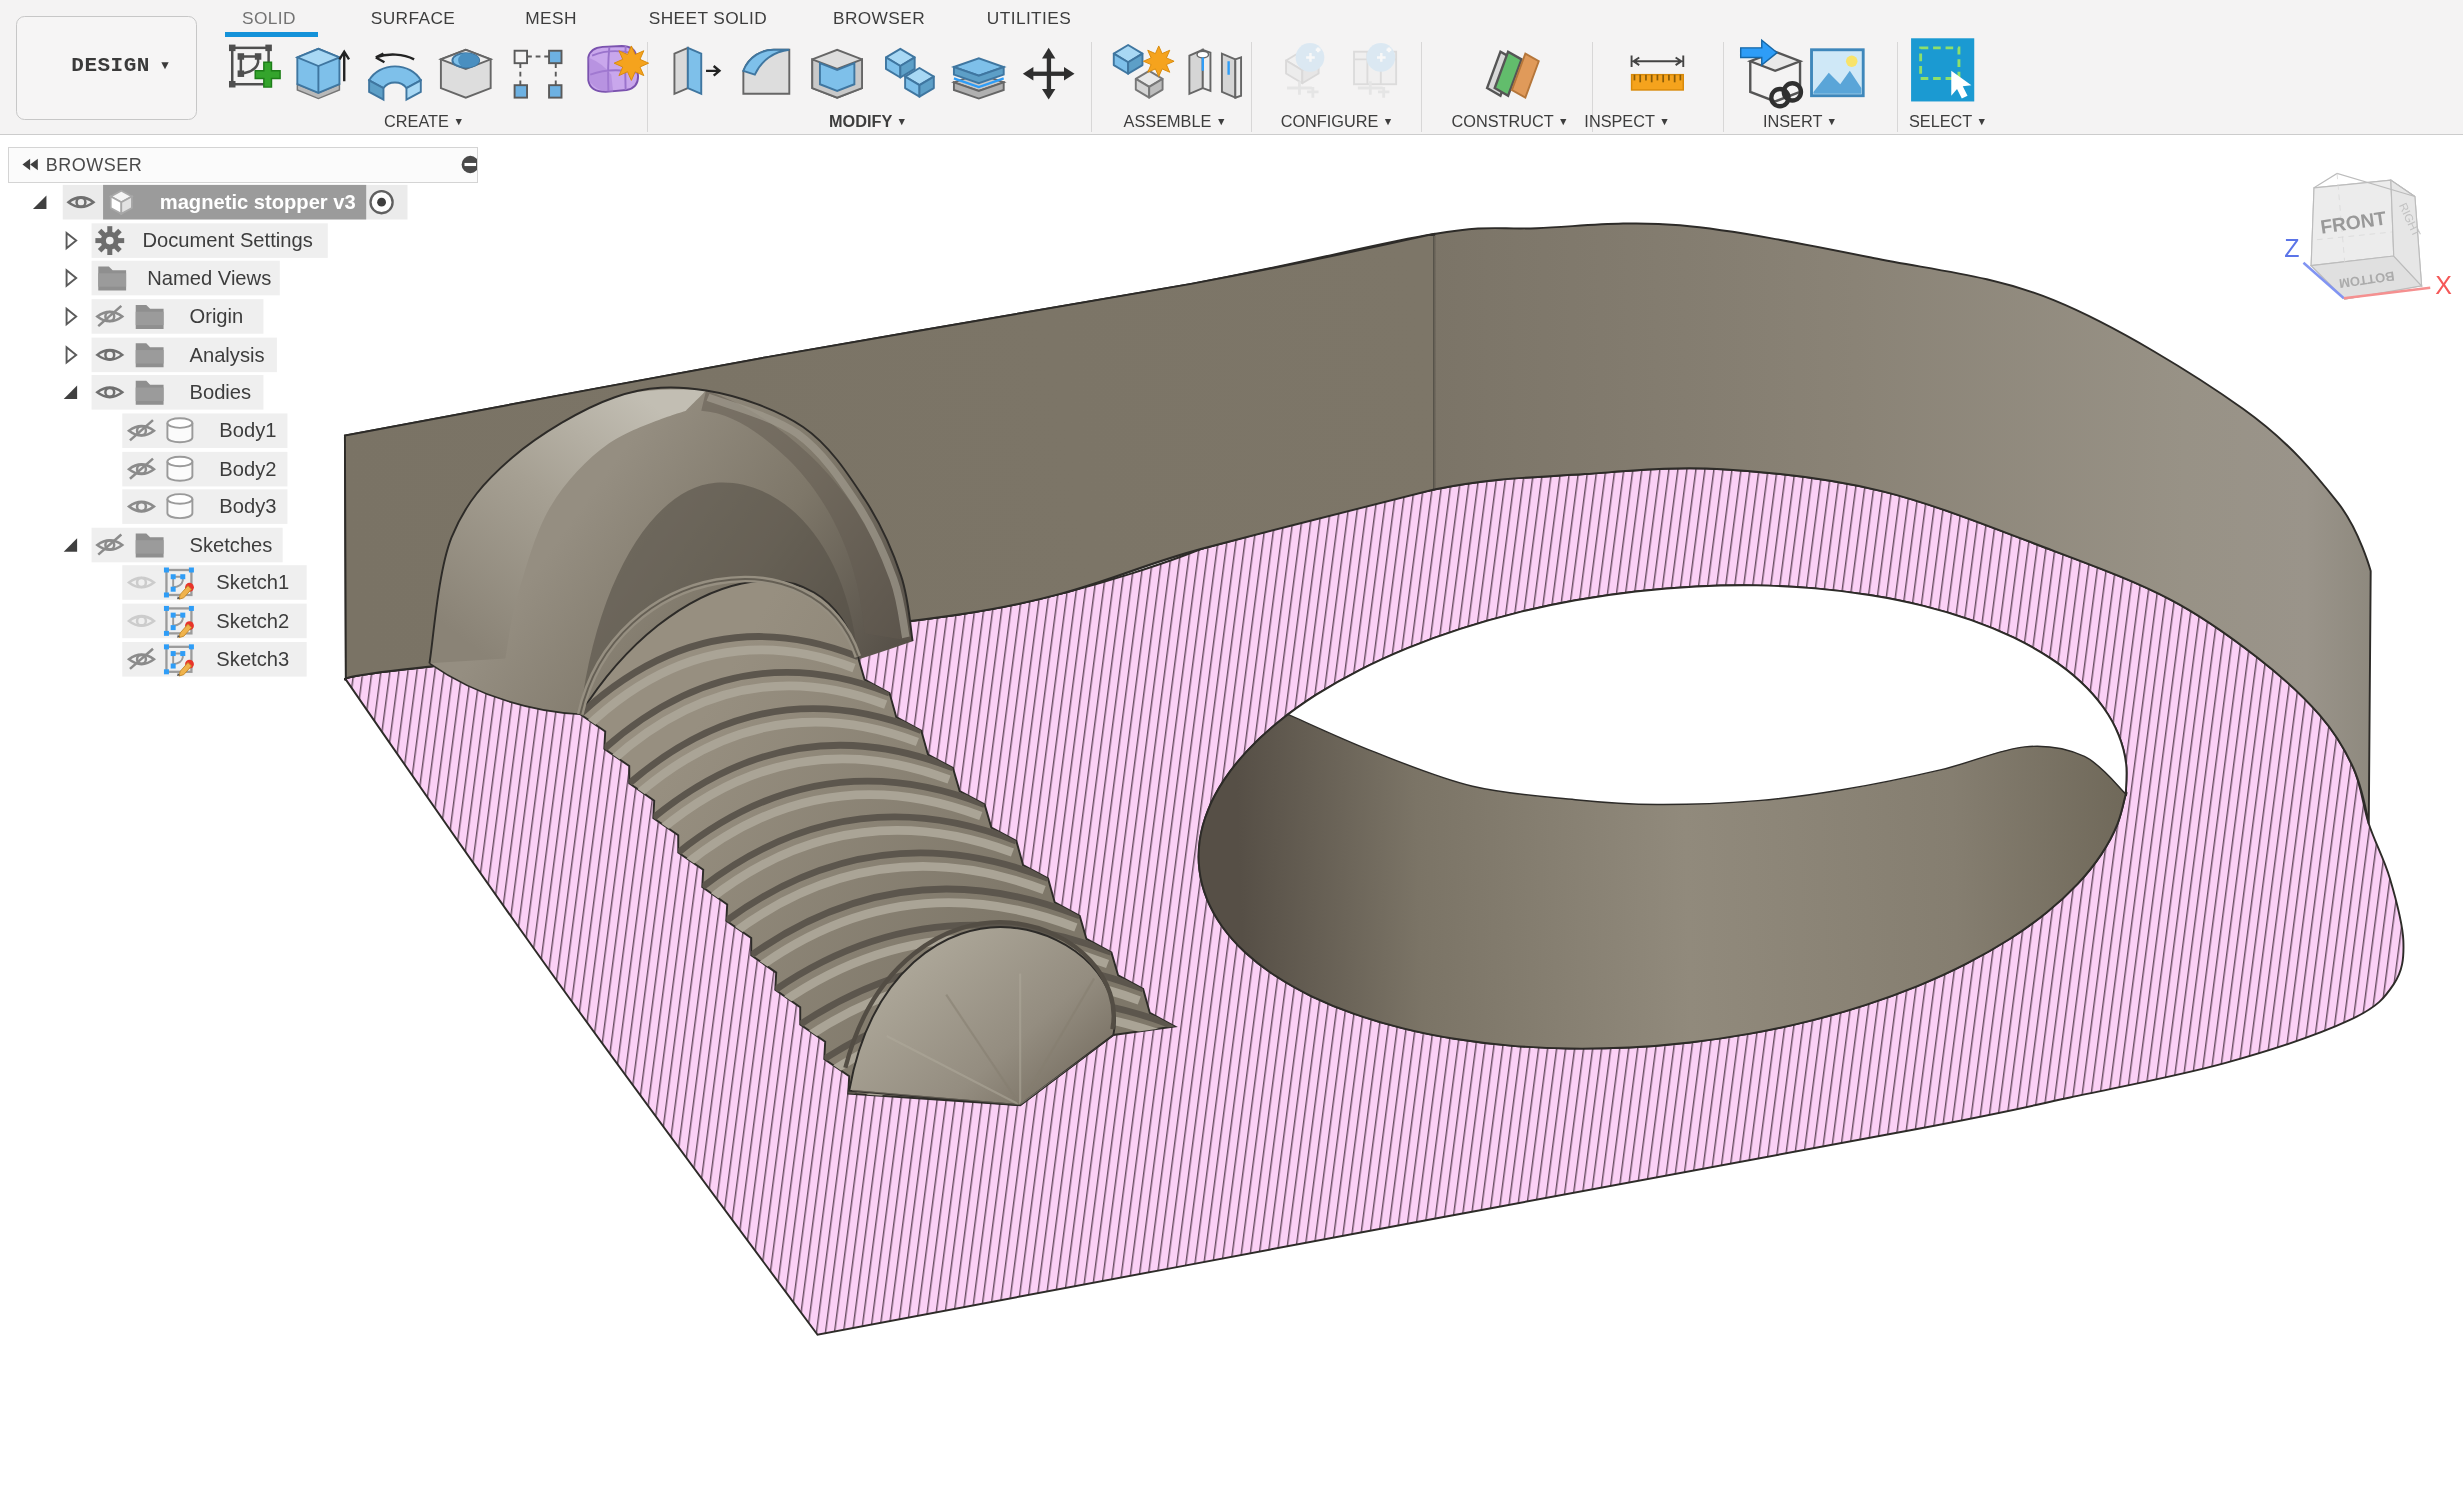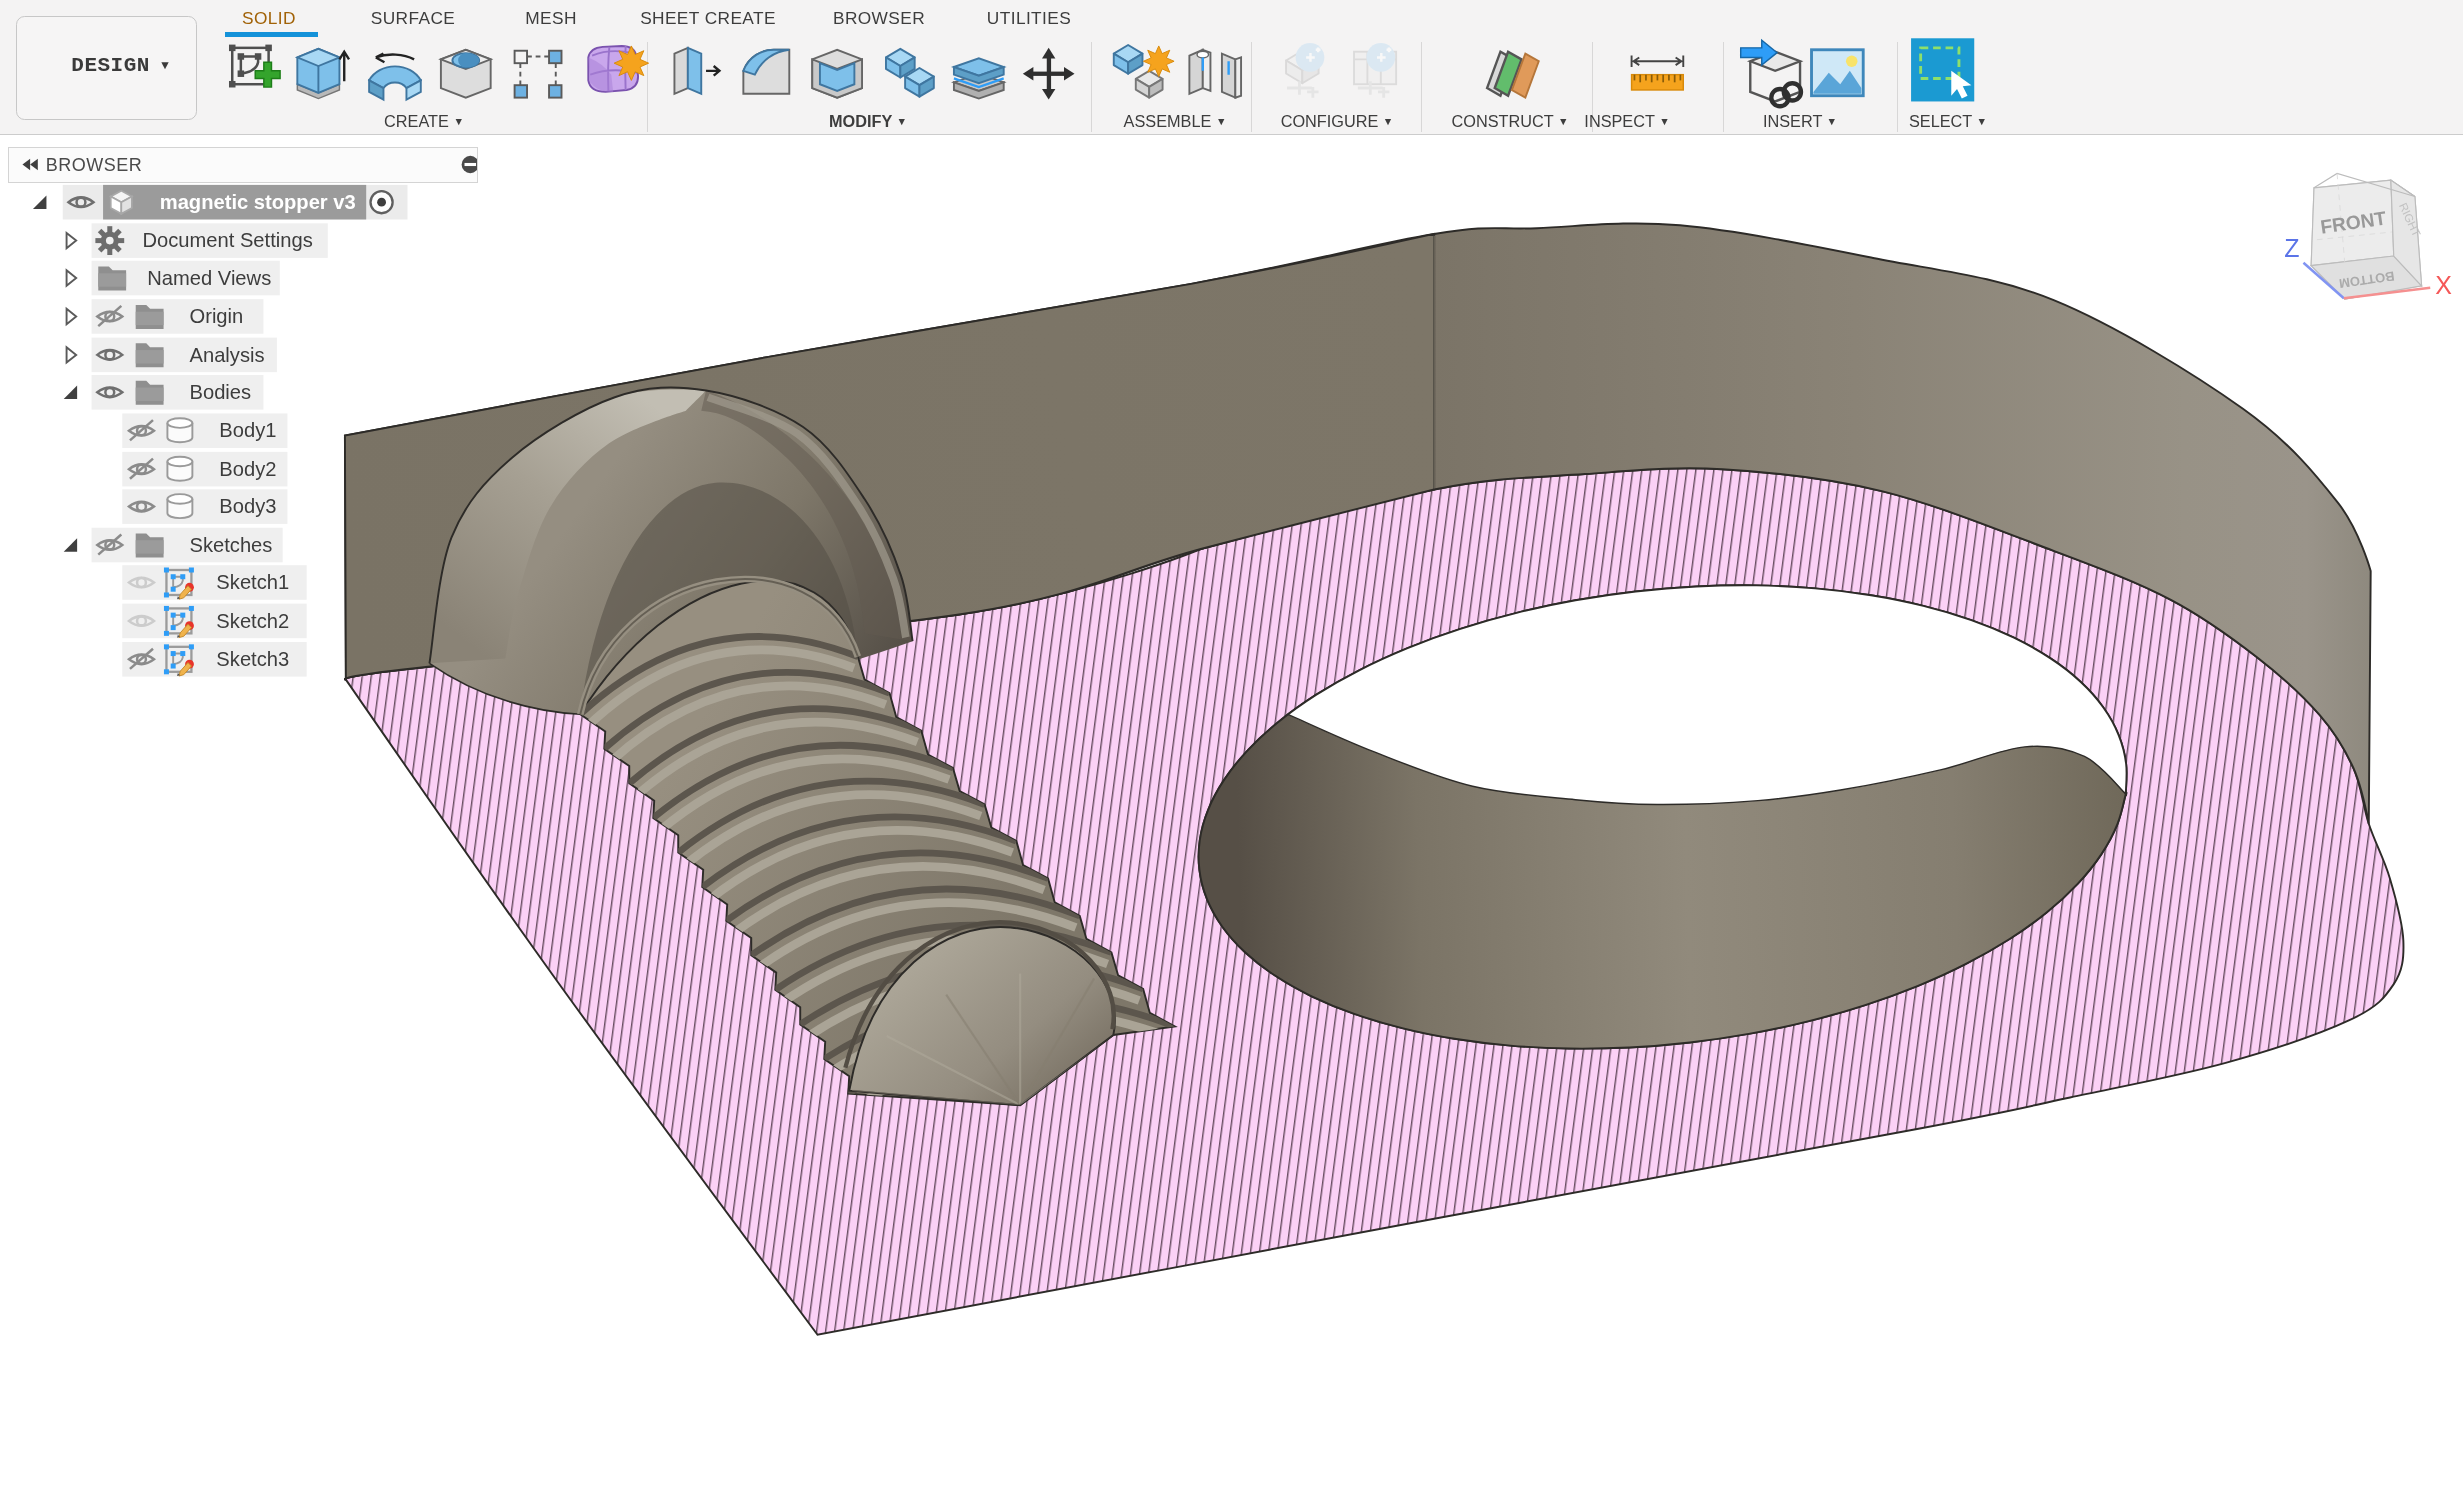--- a/index.html
+++ b/index.html
@@ -1,37 +1,37 @@
 <!DOCTYPE html>
 <html><head>
 <meta charset="utf-8">
 <style>
   html,body{margin:0;padding:0;width:2463px;height:1499px;overflow:hidden;background:#fff;
     font-family:"Liberation Sans", sans-serif;}
   .abs{position:absolute;}
   #toolbar{position:absolute;left:0;top:0;width:2463px;height:134px;background:#f4f3f3;border-bottom:1px solid #cccccc;}
   .tab{position:absolute;top:7.7px;font-size:17.3px;color:#3d3d3d;letter-spacing:0.4px;white-space:nowrap;transform:translateX(-50%);}
-  .tabsel{color:#a16207;}
+  .tabsel{color:#737373;}
   .grplabel{position:absolute;top:112px;font-size:16.3px;color:#3d3d3d;white-space:nowrap;transform:translateX(-50%);}
   .grplabel .car{font-size:10.6px;vertical-align:1.9px;}
   #designbtn{position:absolute;left:16.3px;top:16.3px;width:179px;height:102px;background:#f6f5f5;border:1.4px solid #c7c7c7;border-radius:8.6px;font-family:Liberation Mono, monospace;}
   #designbtn span{position:absolute;left:54px;top:37px;font-size:21px;font-weight:bold;color:#3a3a3a;letter-spacing:0.5px;}
   #designbtn .car{position:absolute;left:144px;top:42px;font-size:12.5px;color:#3a3a3a;}
   .vsep{position:absolute;top:42px;height:90px;width:1.4px;background:#d8d7d7;}
   
   #bheader{position:absolute;left:7.7px;top:147px;width:470px;height:36px;background:#fbfbfb;border:1.4px solid #d4d4d4;box-sizing:border-box;}
   #bheader .t{position:absolute;left:37px;top:6.7px;font-size:18px;color:#4a4a4a;letter-spacing:0.5px;}
 </style>
 </head>
 <body>
 <div id="toolbar">
   <div class="tab tabsel" style="left:269px;">SOLID</div>
   <div class="tab" style="left:413px;">SURFACE</div>
   <div class="tab" style="left:551px;">MESH</div>
-  <div class="tab" style="left:708px;">SHEET CREATE</div>
+  <div class="tab" style="left:708px;">SHEET SOLID</div>
   <div class="tab" style="left:879px;">BROWSER</div>
   <div class="tab" style="left:1029px;">UTILITIES</div>
   <div class="abs" style="left:225px;top:32px;width:93px;height:4.8px;background:#1492d9;"></div>
   <div id="designbtn">
       <span>DESIGN</span>
       <span class="car">▼</span>
     </div>
   <div class="vsep" style="left:647px;"></div>
   <div class="vsep" style="left:1091px;"></div>
   <div class="vsep" style="left:1251px;"></div>

